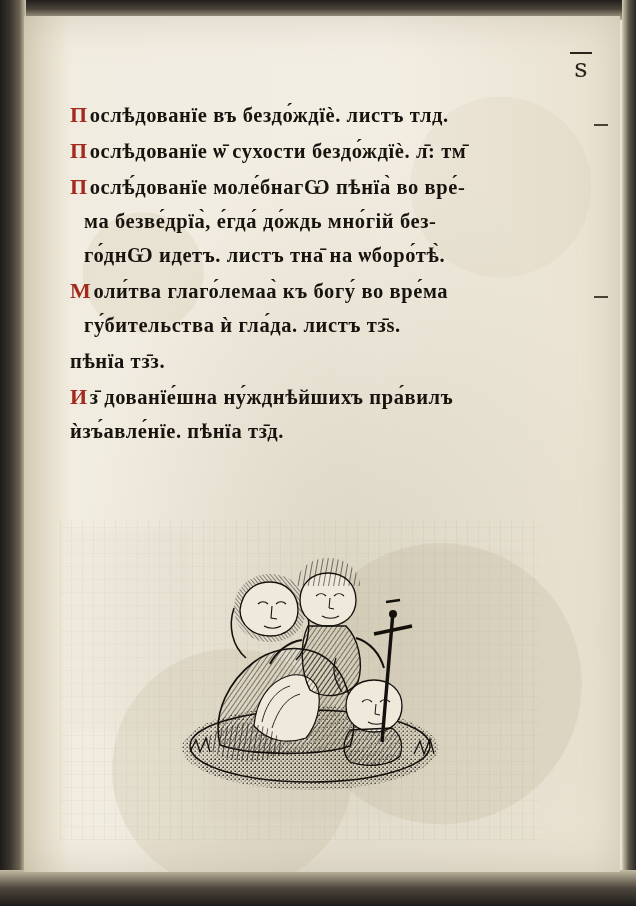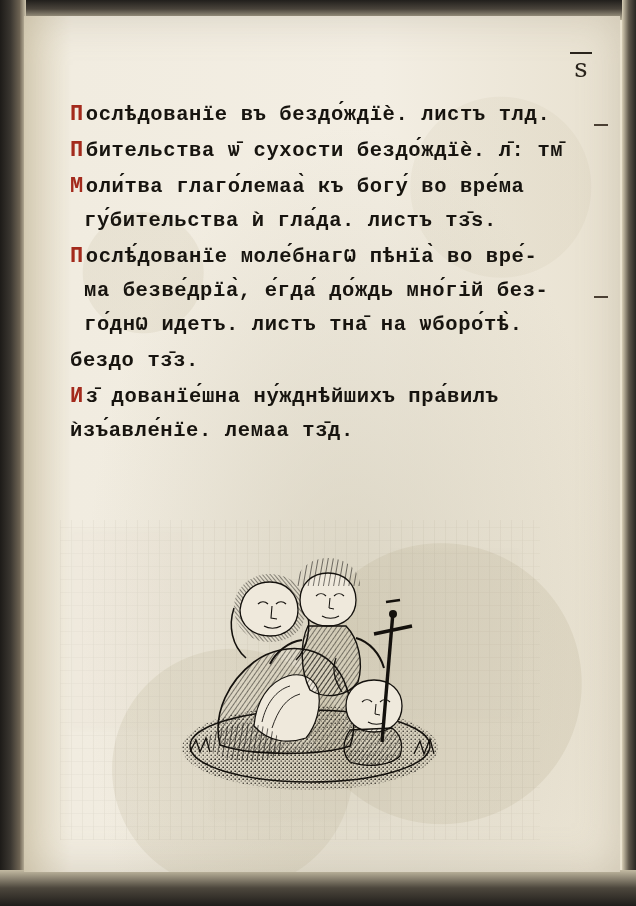--- a/index.html
+++ b/index.html
@@ -109,21 +109,21 @@
   
   .textblock {
     position: absolute;
     left: 70px;
     top: 98px;
     width: 470px;
     color: #17140f;
   }
 
   .line {
-    font-family: Liberation Mono, monospace;
+    font-family: Liberation Serif, serif;
     font-size: 20.5px;
     line-height: 34px;
     white-space: nowrap;
     letter-spacing: 0.6px;
     font-weight: 600;
   }
   .para {
     margin-bottom: 2px;
   }
   .initial {
@@ -189,48 +189,48 @@
   <div class="textblock">
 
     <div class="para">
       <div class="line">
         <span class="initial">П</span><span>ослѣдованїе  въ  бездо́ждїѐ.  листъ  тлд.</span>
       </div>
     </div>
 
     <div class="para">
       <div class="line">
-        <span class="initial">П</span><span>бительства  ѡ̄  сухости  бездо́ждїѐ.  л̄: тм̄</span>
-      </div>
-    </div>
-
-    <div class="para">
-      <div class="line">
-        <span class="initial">М</span><span>оли́тва  глаго́лемаа̀  къ  богу́  во  вре́ма</span>
-      </div>
-      <div class="line indent">гу́бительства  ѝ  гла́да.  листъ  тз̄ѕ.</div>
+        <span class="initial">П</span><span>ослѣдованїе  ѡ̄  сухости  бездо́ждїѐ.  л̄: тм̄</span>
+      </div>
     </div>
 
     <div class="para">
       <div class="line">
         <span class="initial">П</span><span>ослѣ́дованїе  моле́бнагѠ  пѣнїа̀  во  вре́-</span>
       </div>
       <div class="line indent">ма  безве́дрїа̀,  е́гда́  до́ждь  мно́гій  без-</div>
       <div class="line indent">го́днѠ  идетъ.  листъ  тна̄  на  ѡборо́тѣ̀.</div>
     </div>
 
     <div class="para">
-      <div class="line">бездо  тз̄з.</div>
+      <div class="line">
+        <span class="initial">М</span><span>оли́тва  глаго́лемаа̀  къ  богу́  во  вре́ма</span>
+      </div>
+      <div class="line indent">гу́бительства  ѝ  гла́да.  листъ  тз̄ѕ.</div>
+    </div>
+
+    <div class="para">
+      <div class="line">пѣнїа  тз̄з.</div>
     </div>
 
     <div class="para">
       <div class="line">
         <span class="initial">И</span><span>з̄   дованїе́шна  ну́жднѣйшихъ  пра́вилъ</span>
       </div>
-      <div class="line">ѝзъ́авле́нїе.  лемаа  тз̄д.</div>
+      <div class="line">ѝзъ́авле́нїе.  пѣнїа  тз̄д.</div>
     </div>
 
   </div>
 
   <div class="showthrough">
     <div class="showthrough-block" style="left:10px; top:10px; width:120px; height:200px;"></div>
     <div class="showthrough-block" style="left:330px; top:30px; width:130px; height:170px;"></div>
     <div class="showthrough-block" style="left:150px; top:220px; width:180px; height:80px;"></div>
   </div>
 

